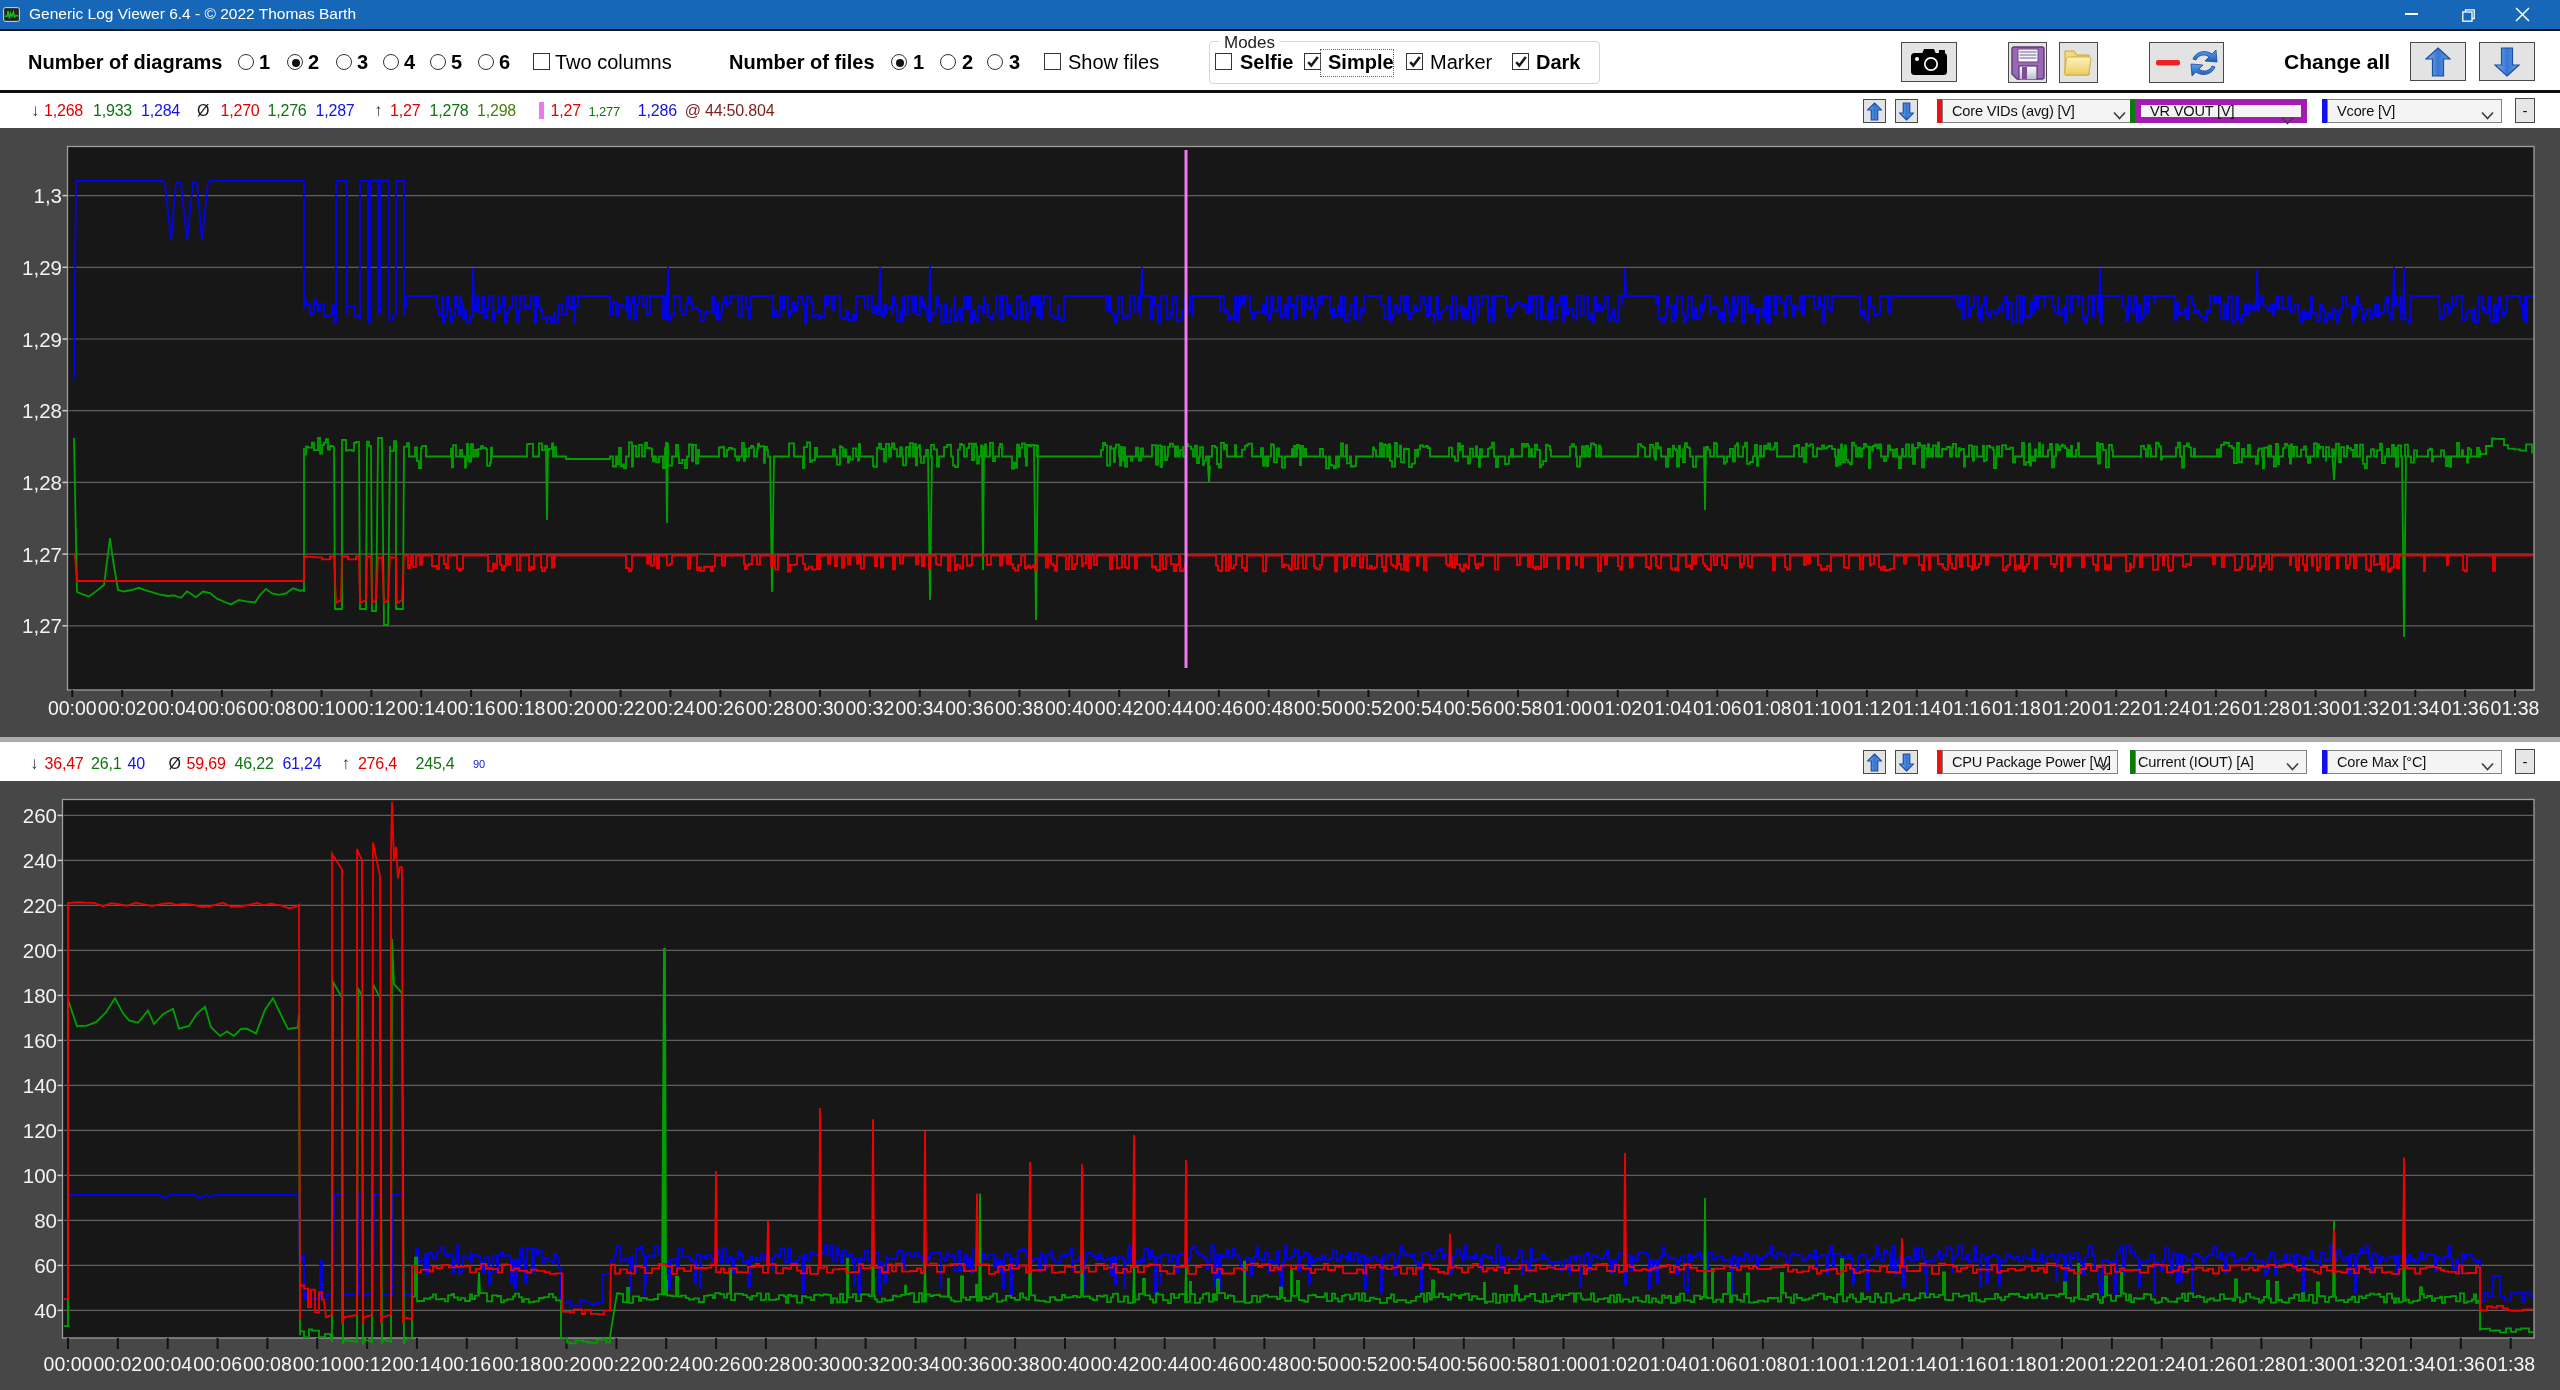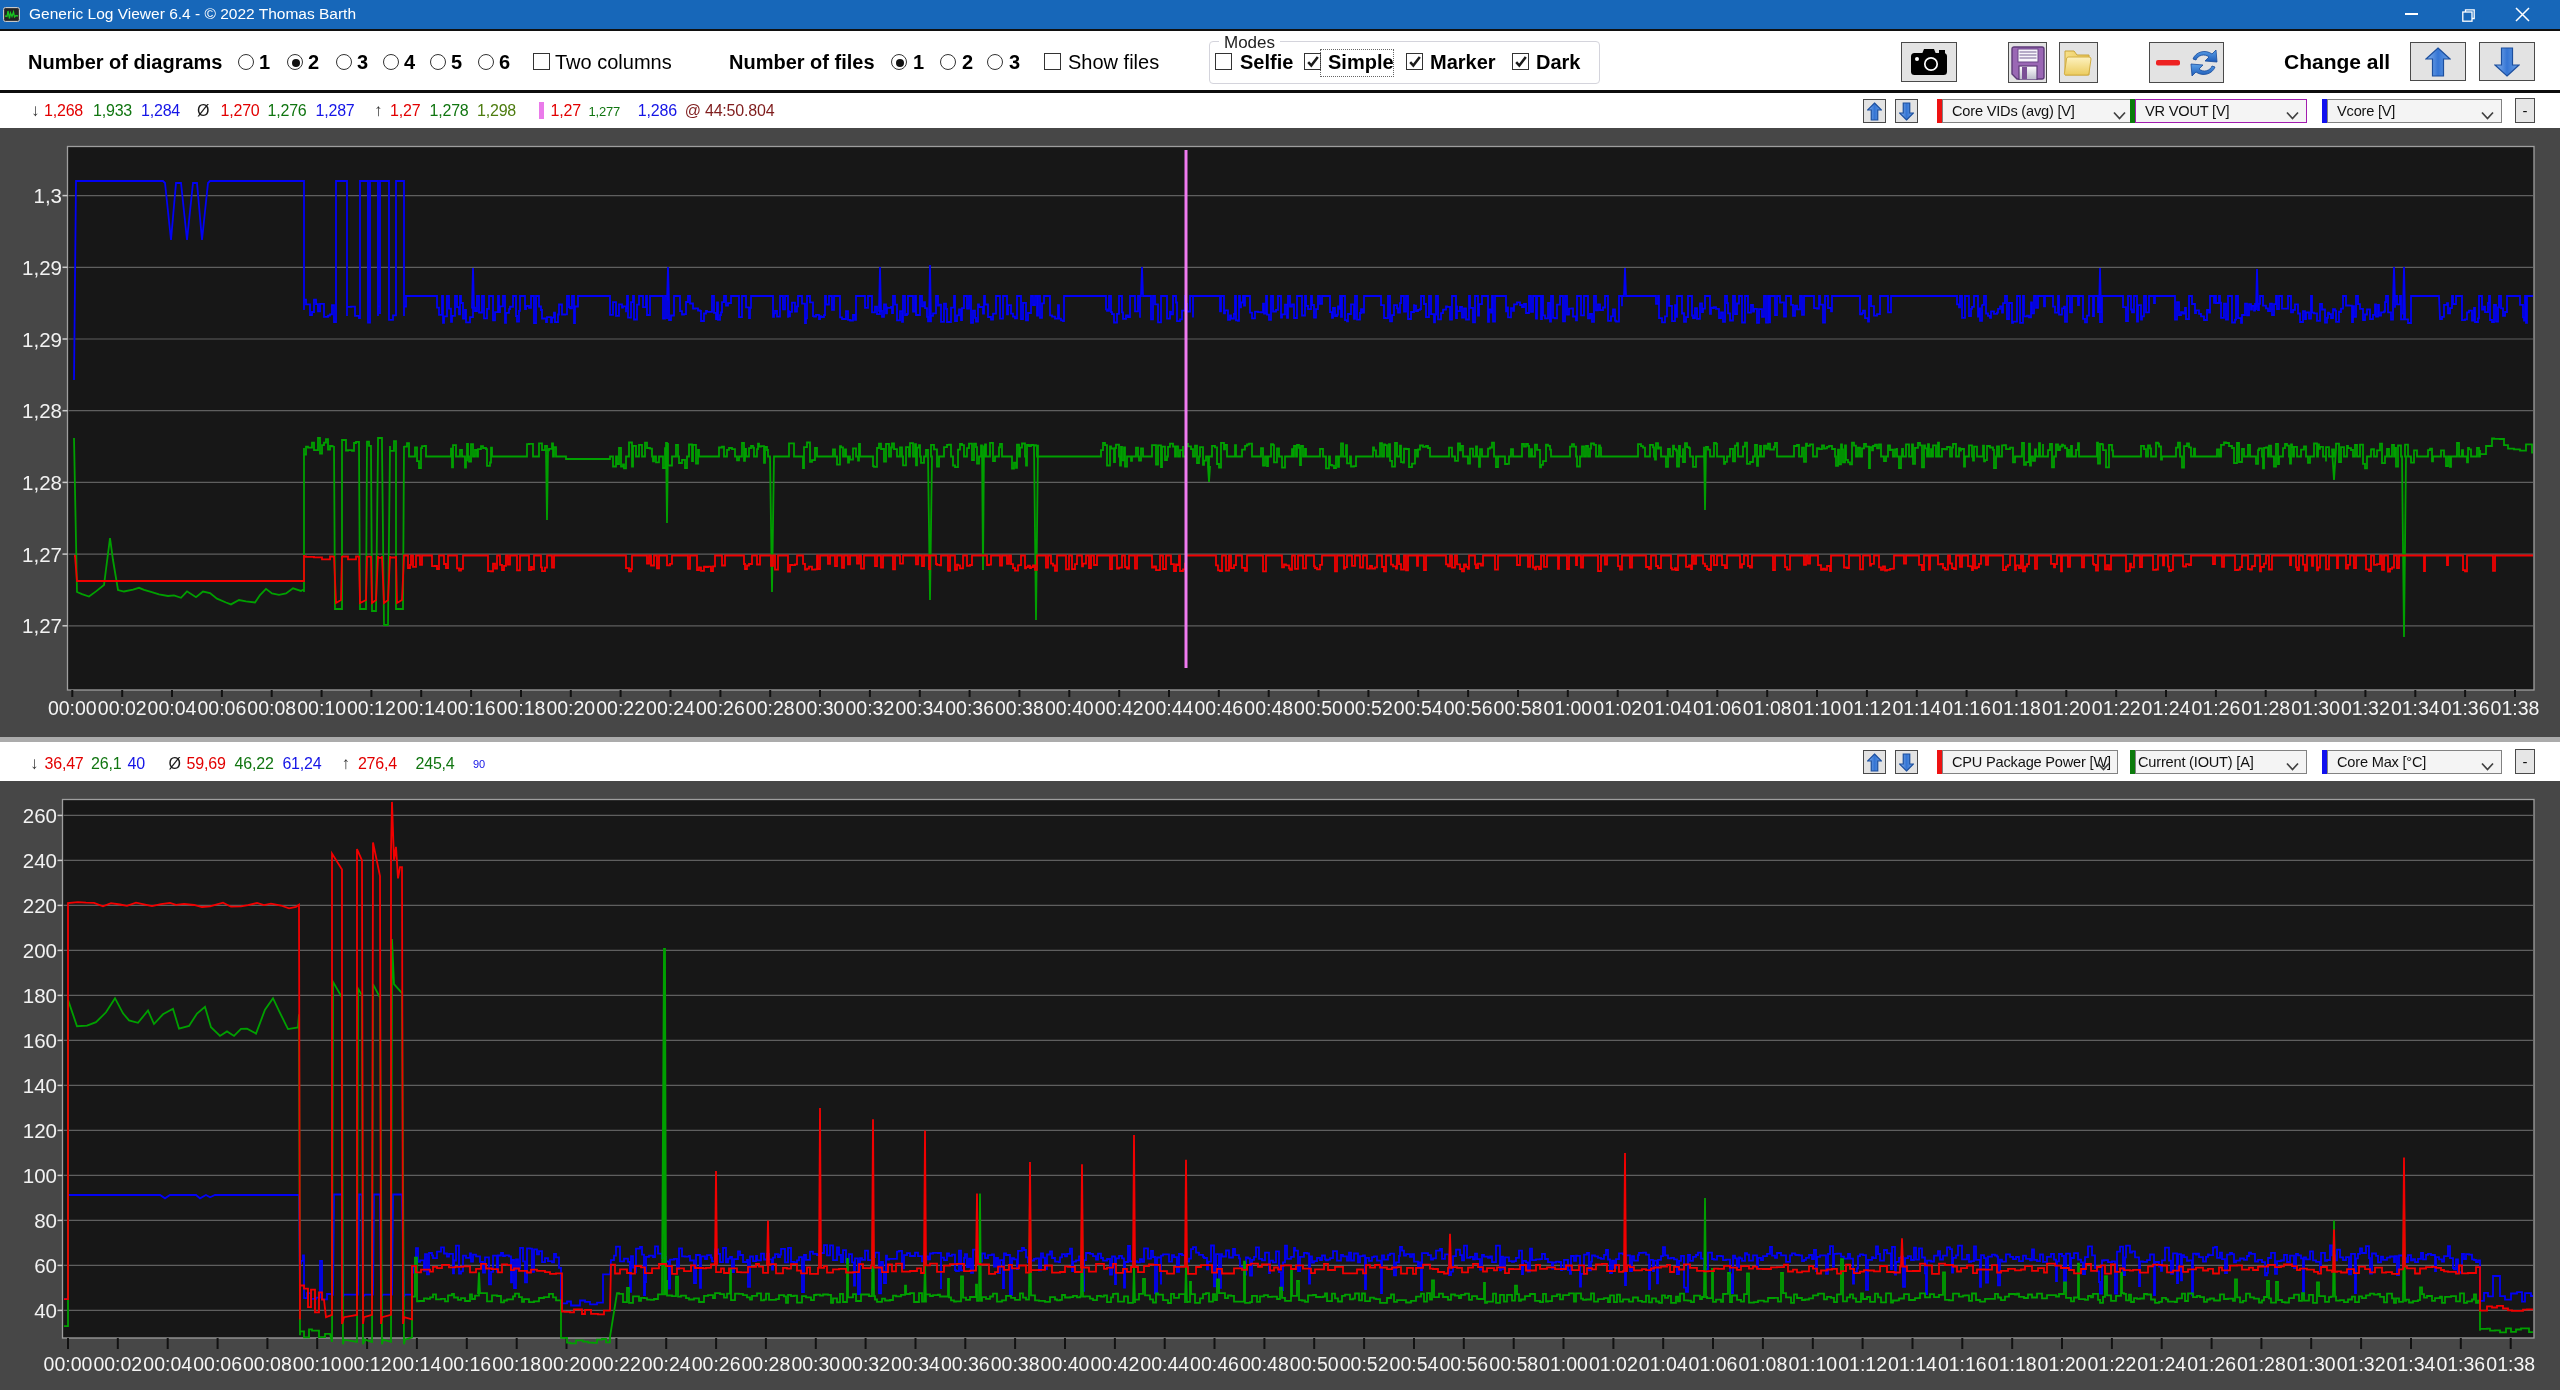--- a/index.html
+++ b/index.html
@@ -60,21 +60,21 @@
 <polyline points="1.2,6.2 4.3,9.6 10.8,0.9" fill="none" stroke="#1a1a1a" stroke-width="2.5"></polyline>
       </svg>
     </span>
 <span style="position:absolute;left:1320px;top:17.5px;width:74px;height:28px;border:1px dotted #666;box-sizing:border-box"></span>
 <span style="position:absolute;left:1328px;top:31px;transform:translateY(-50%);font-size:20px;font-weight:bold;color:#000;white-space:nowrap">Simple</span>
 <span style="position:absolute;left:1406px;top:22px;width:17px;height:17px;border:1px solid #333;background:#fff;box-sizing:border-box">
       <svg width="12" height="12" viewBox="0 0 12 12" style="position:absolute;left:2px;top:2px">
 <polyline points="1.2,6.2 4.3,9.6 10.8,0.9" fill="none" stroke="#1a1a1a" stroke-width="2.5"></polyline>
       </svg>
     </span>
-<span style="position:absolute;left:1430px;top:31px;transform:translateY(-50%);font-size:20px;font-weight:bold;color:#000;white-space:nowrap">Marker</span>
+<span style="position:absolute;left:1430px;top:31px;transform:translateY(-50%);font-size:20px;font-weight:normal;color:#000;white-space:nowrap">Marker</span>
 <span style="position:absolute;left:1512px;top:22px;width:17px;height:17px;border:1px solid #333;background:#fff;box-sizing:border-box">
       <svg width="12" height="12" viewBox="0 0 12 12" style="position:absolute;left:2px;top:2px">
 <polyline points="1.2,6.2 4.3,9.6 10.8,0.9" fill="none" stroke="#1a1a1a" stroke-width="2.5"></polyline>
       </svg>
     </span>
 <span style="position:absolute;left:1536px;top:31px;transform:translateY(-50%);font-size:20px;font-weight:bold;color:#000;white-space:nowrap">Dark</span>
 <span style="position:absolute;left:1901px;top:11px;width:56px;height:40px;background:#e3e3e3;border:1.5px solid #4a4a4a;box-sizing:border-box;display:flex;align-items:center;justify-content:center;">
       <svg width="38" height="28" viewBox="0 0 38 28">
 <rect x="1" y="5" width="36" height="22" rx="3.5" fill="#000"></rect>
 <path d="M12 6 L14 1 L24 1 L26 6 Z" fill="#000"></path>
@@ -200,21 +200,21 @@
           </linearGradient>
         </defs>
         <polygon points="7.5,18 14.5,11 10.75,11 10.75,1 4.25,1 4.25,11 0.5,11" fill="url(#ag15190)" stroke="#1c4f9e" stroke-width="1.2"></polygon>
       </svg>
     </span>
     <span style="position:absolute;left:1937px;top:6.5px;width:5px;height:24px;background:#ee1111"></span>
     <span style="position:absolute;left:1942px;top:6.5px;width:192px;height:24px;background:#f4f4f4;border:1px solid #828282;box-sizing:border-box;font-size:14.6px;letter-spacing:-0.2px;color:#111;display:flex;align-items:center;padding-left:9px;white-space:nowrap">Core VIDs (avg) [V]<span style="position:absolute;right:7px;top:7px"><svg width="13" height="9" viewBox="0 0 13 9">
           <polyline points="1,1.5 6.5,7.5 12,1.5" fill="none" stroke="#404040" stroke-width="1.7"></polyline>
         </svg></span></span>
     <span style="position:absolute;left:2130px;top:6.5px;width:5px;height:24px;background:#0b7b0b"></span>
-    <span style="position:absolute;left:2135px;top:6.5px;width:172px;height:24px;background:#f4f4f4;border:1px solid #a21caf;box-sizing:border-box;font-size:14.6px;letter-spacing:-0.2px;color:#111;display:flex;align-items:center;padding-left:9px;white-space:nowrap">VR VOUT [V]<span style="position:absolute;right:7px;top:7px"><svg width="13" height="9" viewBox="0 0 13 9">
+    <span style="position:absolute;left:2135px;top:6.5px;width:172px;height:24px;background:#f4f4f4;border:6px solid #a21caf;box-sizing:border-box;font-size:14.6px;letter-spacing:-0.2px;color:#111;display:flex;align-items:center;padding-left:9px;white-space:nowrap">VR VOUT [V]<span style="position:absolute;right:7px;top:7px"><svg width="13" height="9" viewBox="0 0 13 9">
           <polyline points="1,1.5 6.5,7.5 12,1.5" fill="none" stroke="#404040" stroke-width="1.7"></polyline>
         </svg></span></span>
     <span style="position:absolute;left:2322px;top:6.5px;width:5px;height:24px;background:#1111ee"></span>
     <span style="position:absolute;left:2327px;top:6.5px;width:175px;height:24px;background:#f4f4f4;border:1px solid #828282;box-sizing:border-box;font-size:14.6px;letter-spacing:-0.2px;color:#111;display:flex;align-items:center;padding-left:9px;white-space:nowrap">Vcore [V]<span style="position:absolute;right:7px;top:7px"><svg width="13" height="9" viewBox="0 0 13 9">
           <polyline points="1,1.5 6.5,7.5 12,1.5" fill="none" stroke="#404040" stroke-width="1.7"></polyline>
         </svg></span></span>
     <span style="position:absolute;left:2515px;top:5.5px;width:20px;height:25px;background:#e6e6e6;border:1.5px solid #4a4a4a;box-sizing:border-box;display:flex;align-items:center;justify-content:center;font-size:15px;color:#111">-</span>
 </div>
 <div class="abs" style="left:0;top:128px;width:2560px;height:609px;background:#474747"></div>
 <svg style="position:absolute;left:0;top:128px" width="2560" height="609" viewBox="0 128 2560 609">

